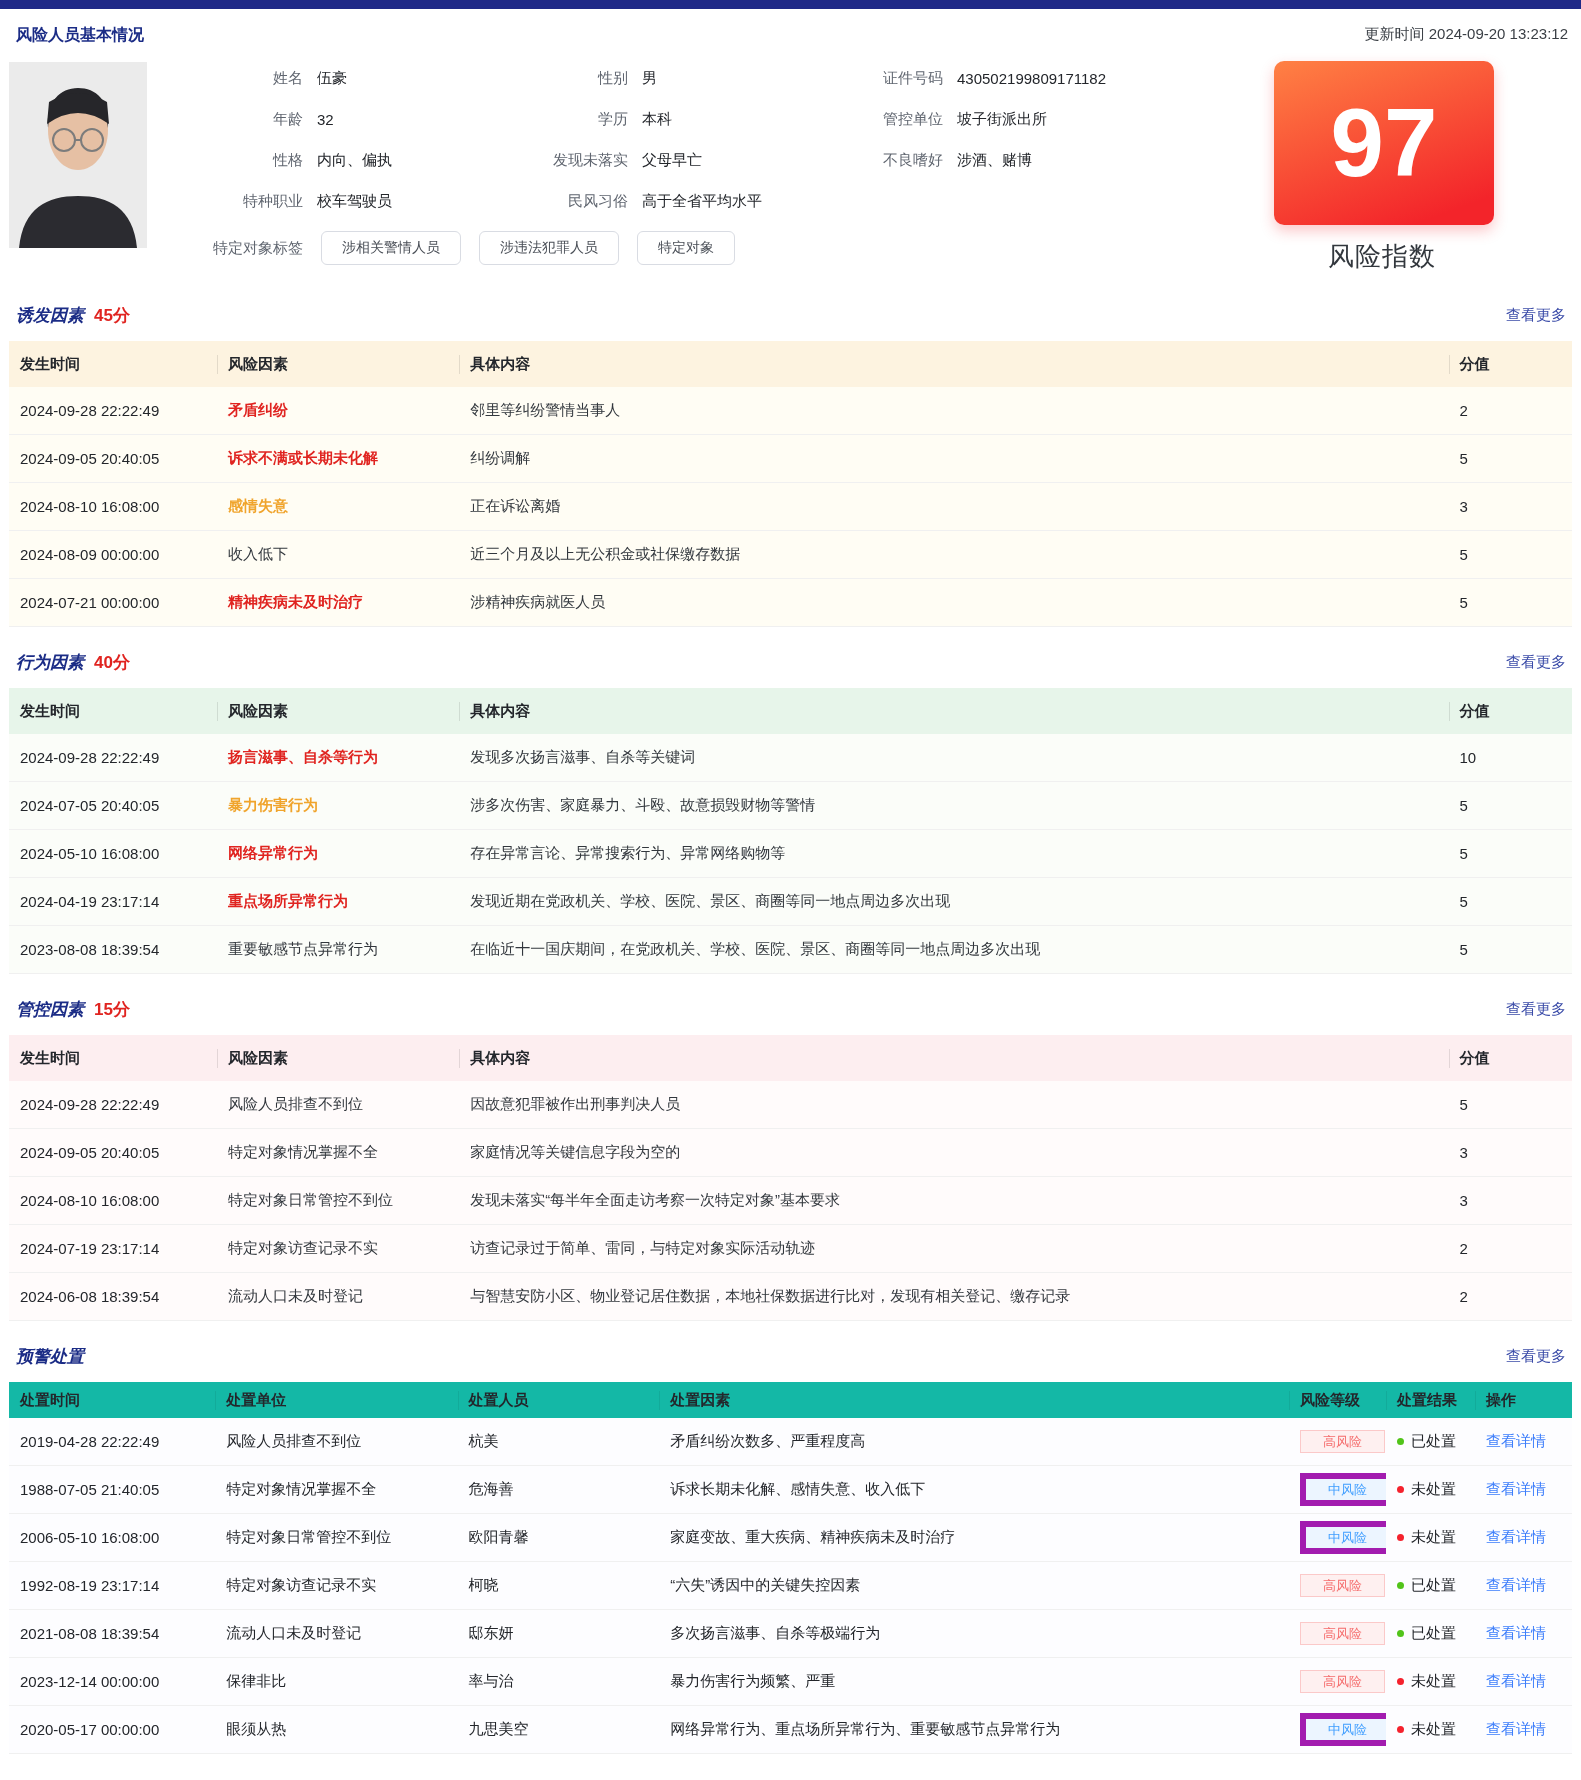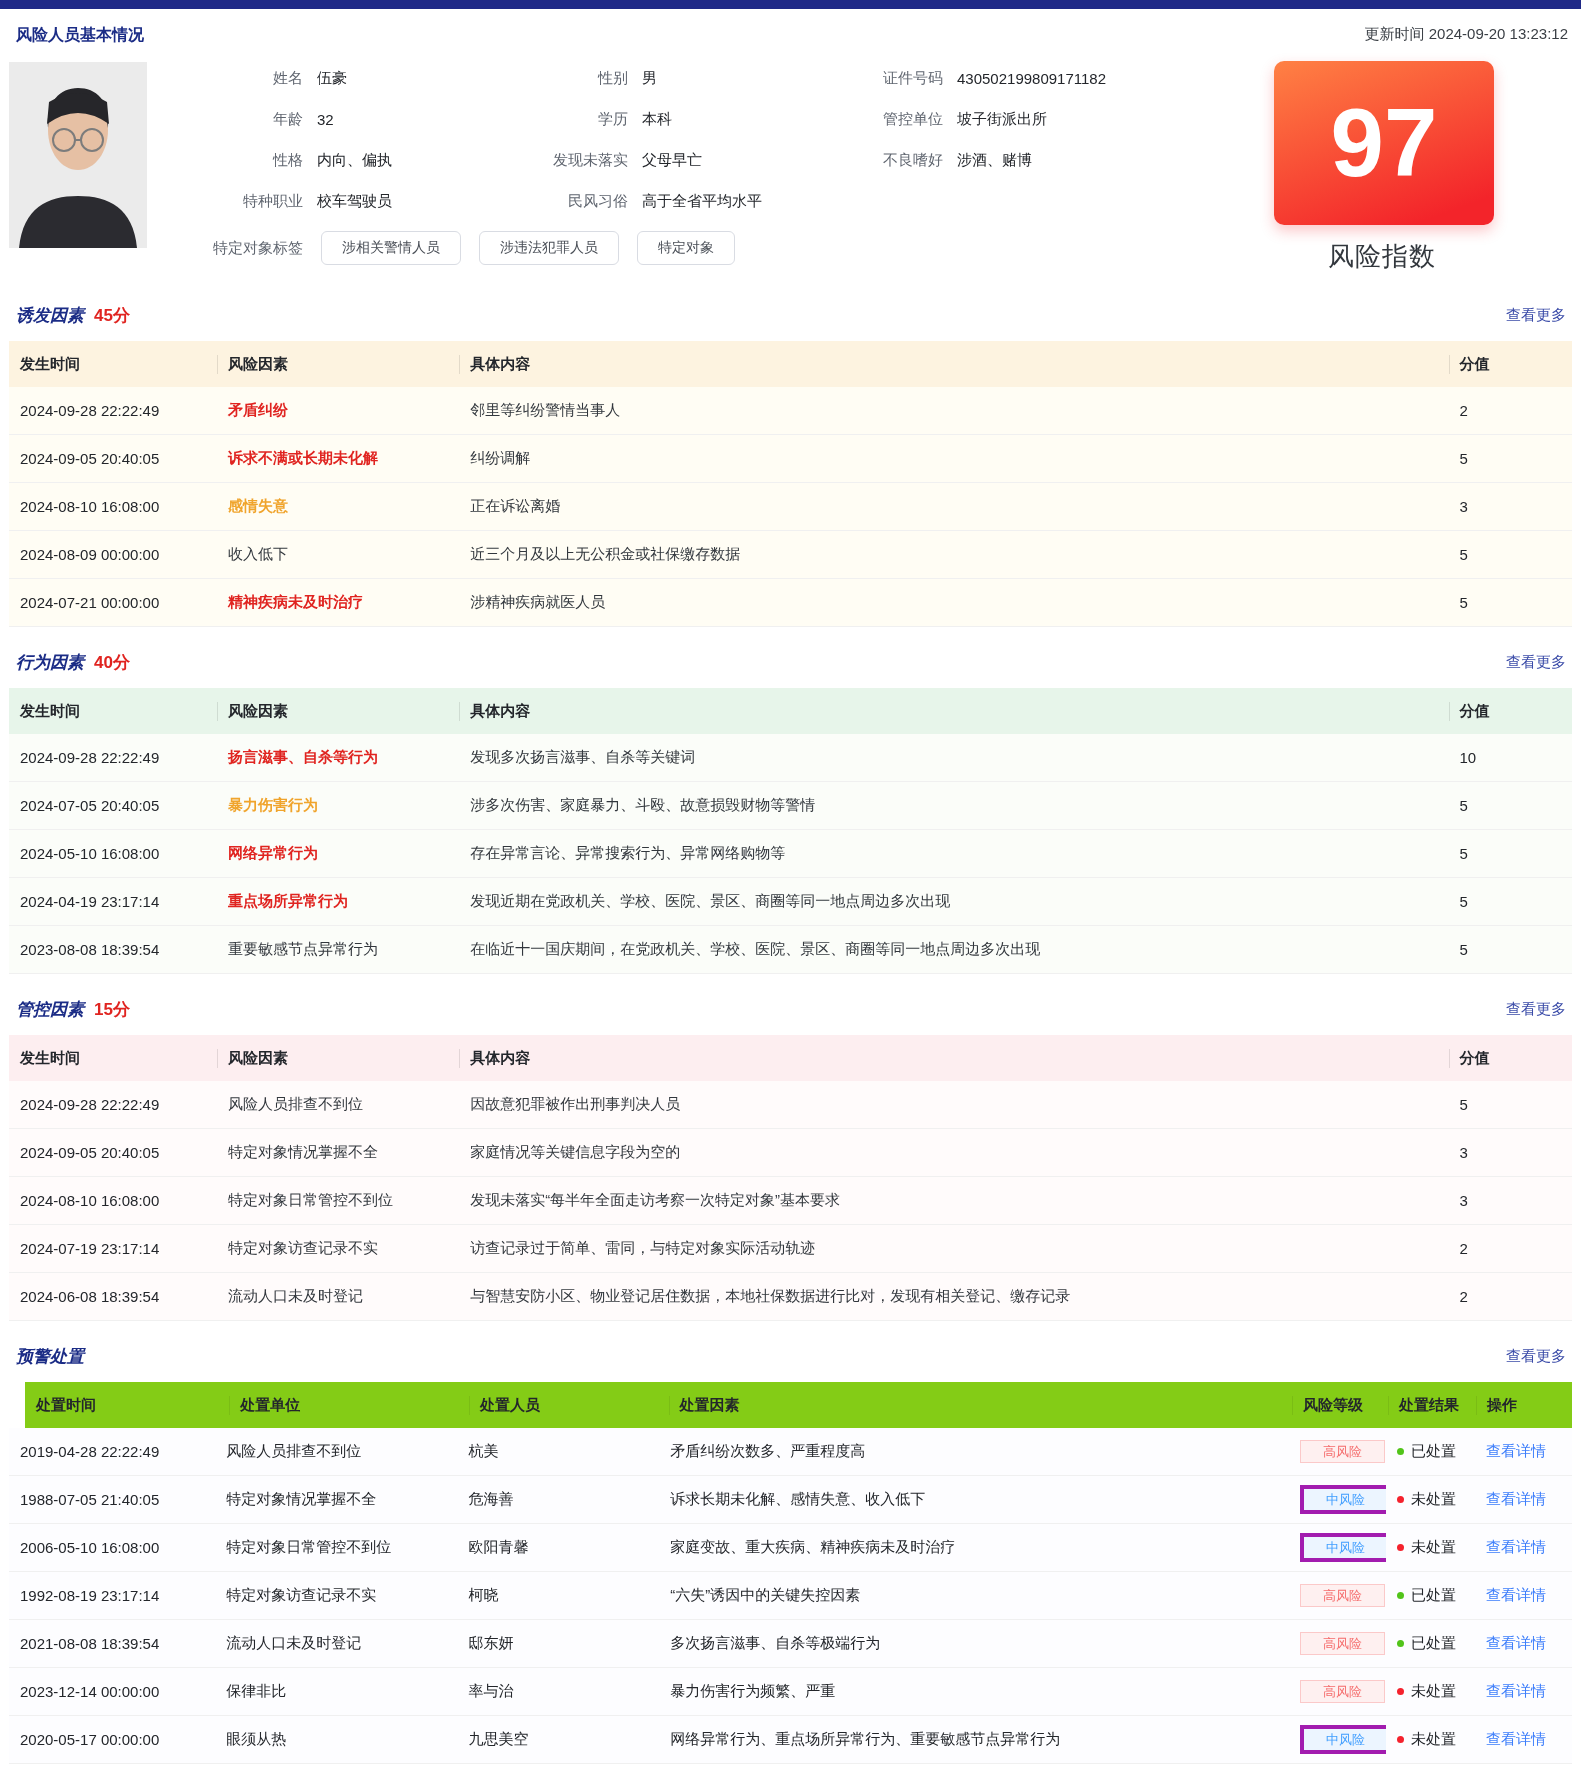--- a/index.html
+++ b/index.html
@@ -61,29 +61,29 @@
 
   .tone-red{color:#e02420;font-weight:bold;}
   .tone-orange{color:#f0a42c;font-weight:bold;}
   .tone-normal{color:#32373d;}
 
   
   .dtable{margin-left:-7px;margin-right:-4px;}
   .drow{display:grid;grid-template-columns:13.2% 15.5% 12.9% 40.3% 6.2% 5.7% 6.2%;
     align-items:center;height:47px;}
   .drow .cell{padding-left:11px;font-size:15px;white-space:nowrap;overflow:hidden;}
-  .dhead{height:46px;font-weight:bold;background:#84cc16;margin-left:16px;}
+  .dhead{height:36px;font-weight:bold;background:#14b8a6;}
   .dhead .cell{position:relative;}
   .dhead .cell + .cell::before{content:"";position:absolute;left:0;top:50%;transform:translateY(-50%);
     width:1px;height:22px;background:rgba(0,0,0,0.07);}
   .dbody .drow{background:#fdfdff;border-bottom:1px solid #f0f0f0;}
 
   .badge{display:inline-block;font-size:13px;line-height:1;padding:4px 22px;border-radius:0;}
   .badge.high{color:#f56c6c;background:#fef0f0;border:1px solid #fbc9c9;}
-  .badge.medium{color:#409eff;background:#ecf5ff;border:4px solid #a21caf;}
+  .badge.medium{color:#409eff;background:#ecf5ff;border:6px solid #a21caf;}
   .result{display:flex;align-items:center;}
   .dot{width:7px;height:7px;border-radius:50%;margin-right:7px;flex:0 0 auto;}
   .dot.done{background:#52c41a;}
   .dot.undone{background:#f5222d;}
   .detail-link{color:#3d7efb;font-size:15px;cursor:pointer;text-decoration:none;}
 </style>
 </head>
 <body>
 
 <div class="topbar"></div>

